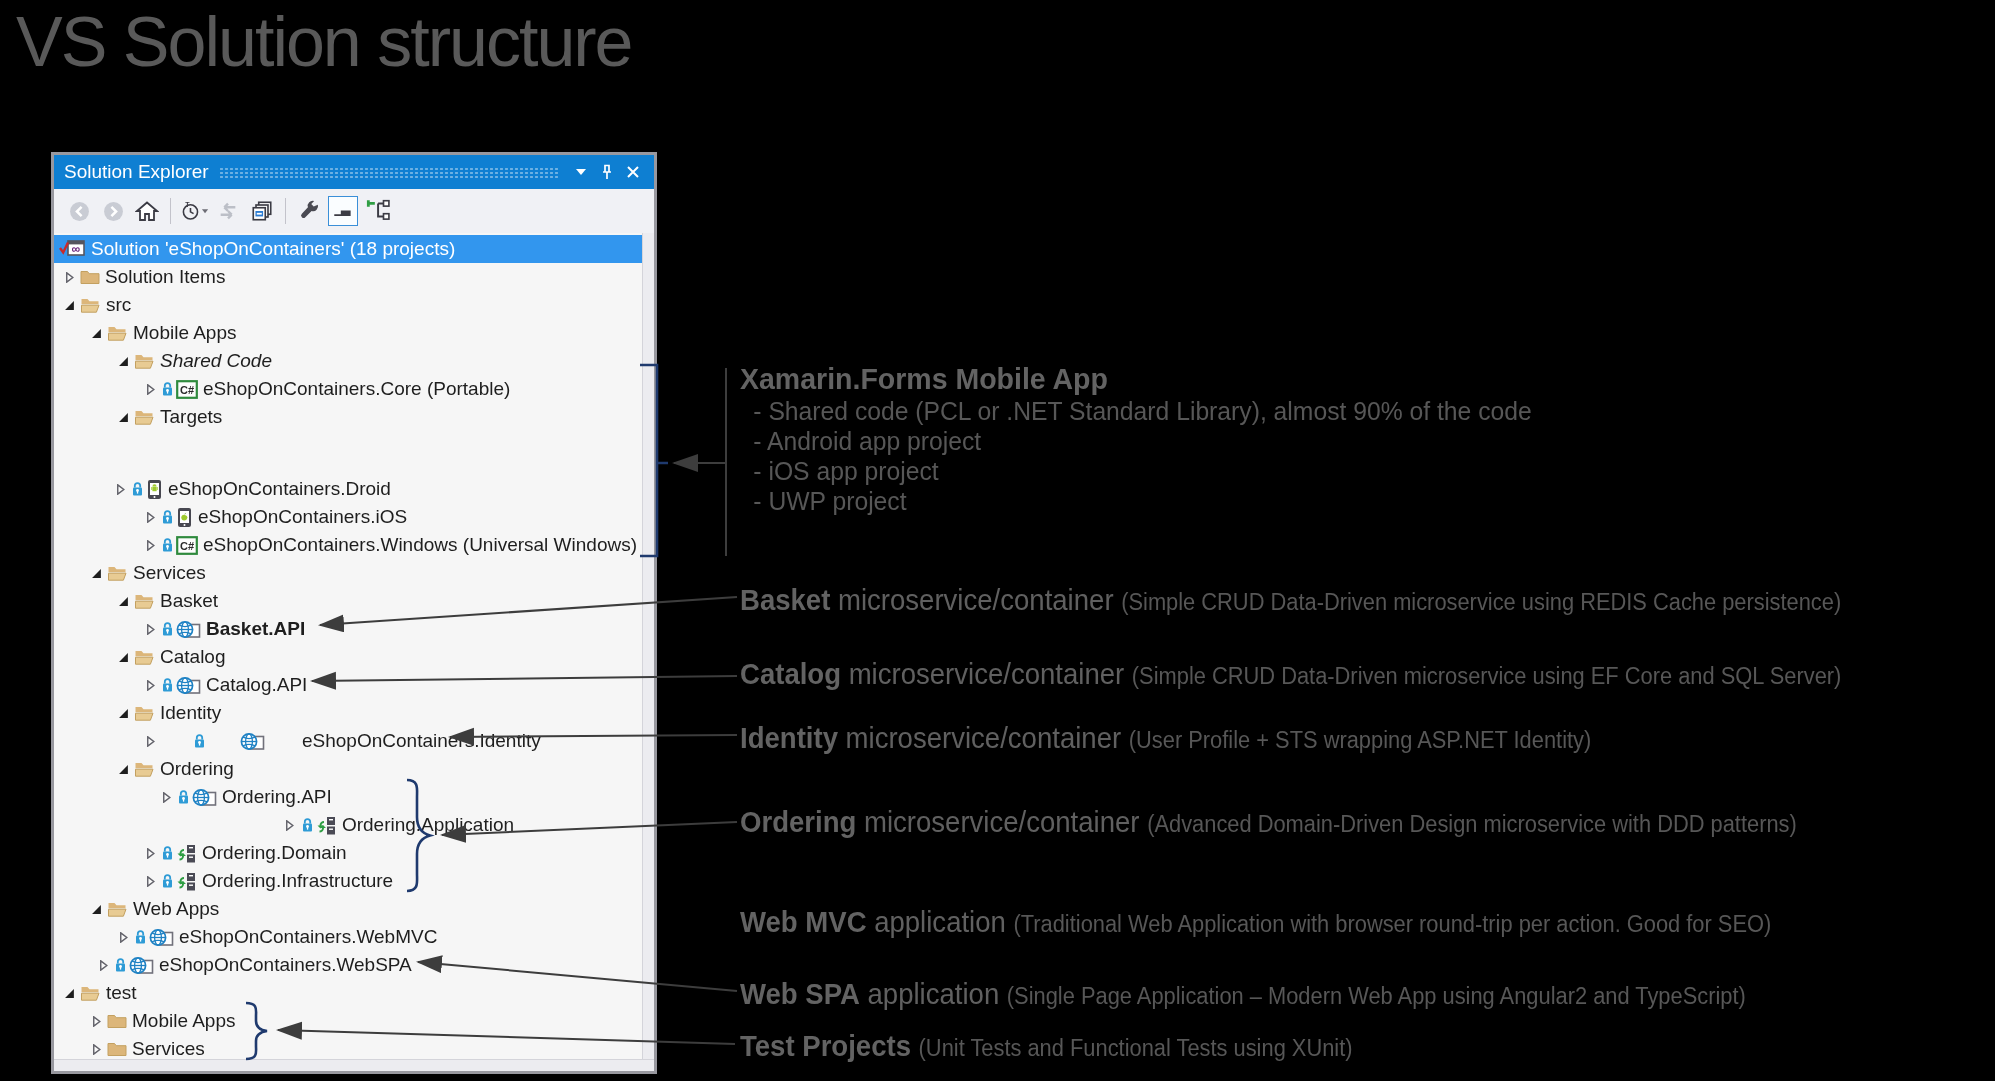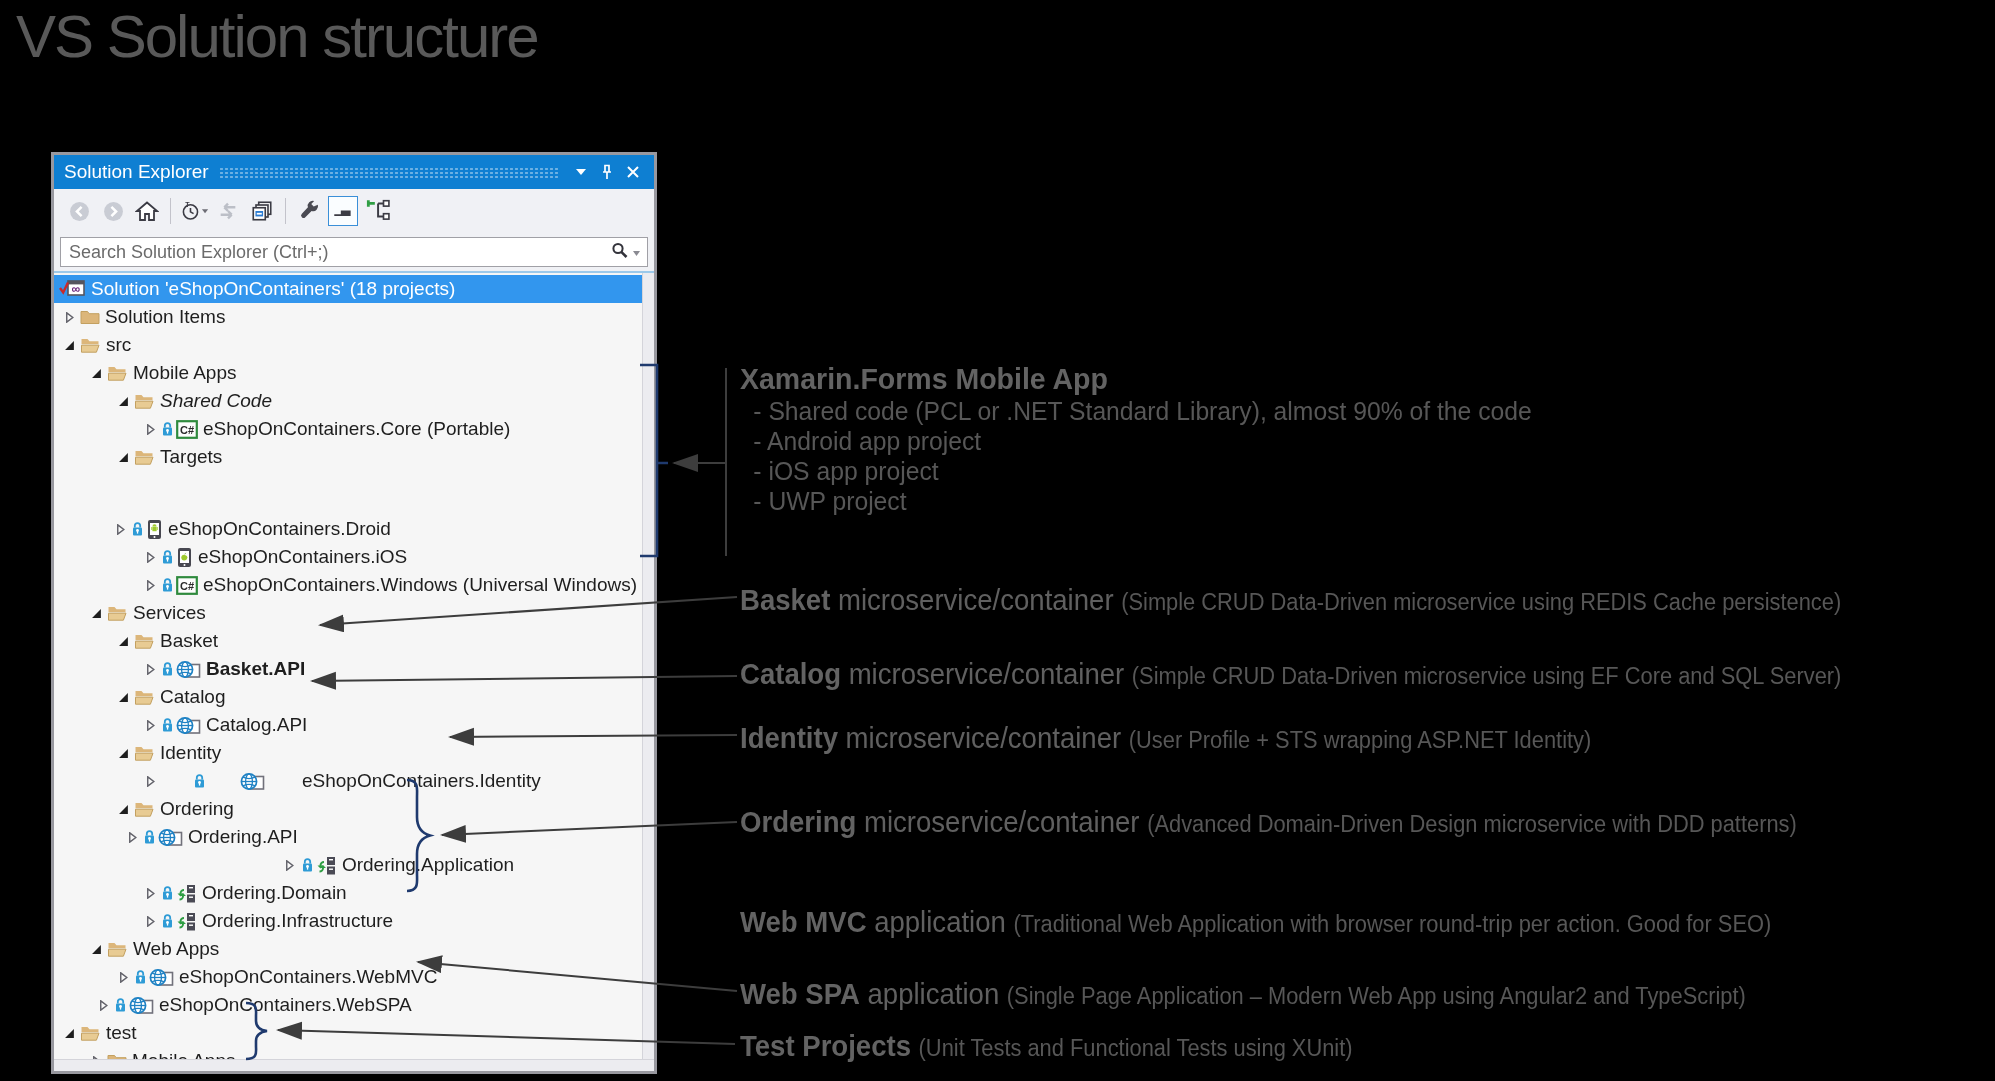--- a/index.html
+++ b/index.html
@@ -1,20 +1,20 @@
 <!DOCTYPE html>
 <html><head>
 <meta charset="utf-8">
 <style>
   html,body{margin:0;padding:0;background:#000;width:1995px;height:1081px;overflow:hidden;
     font-family:"Liberation Sans","DejaVu Sans",sans-serif;}
   #stage{position:relative;width:1995px;height:1081px;background:#000;}
 
   
-  .slide-title{position:absolute;left:16px;top:2px;font-size:60px;font-weight:300;
+  .slide-title{position:absolute;left:16px;top:2px;font-size:70px;font-weight:300;
     color:#595959;letter-spacing:-2px;}
 
   
   .panel{position:absolute;left:51px;top:152px;width:606px;height:922px;
     background:#fff;border:3px solid #98989f;box-sizing:border-box;display:flex;flex-direction:column;}
   .titlebar{height:34px;background:#0e7fd2;display:flex;align-items:center;padding:0 8px 0 10px;flex:0 0 auto;}
   .titlebar-text{color:#fff;font-size:19px;}
   .titlebar-dots{flex:1;height:11px;margin:0 10px;align-self:center;
     background-image:radial-gradient(circle,rgba(255,255,255,.4) 1.1px,transparent 1.3px);
     background-size:5px 4px;}
@@ -138,38 +138,20 @@
         <span class="tool-btn">
           <svg width="26" height="24" viewBox="0 0 24 22">
             <path d="M4 4 h6 M4 1 v6" stroke="#2f9e44" stroke-width="2.6"></path>
             <path d="M13 4 h5 M13 4 v12 h5" stroke="#3b3b44" stroke-width="1.8" fill="none"></path>
             <rect x="18" y="1.5" width="5" height="5" fill="#fff" stroke="#3b3b44" stroke-width="1.5"></rect>
             <rect x="18" y="13.5" width="5" height="5" fill="#fff" stroke="#3b3b44" stroke-width="1.5"></rect>
           </svg>
         </span>
       </div>
 
-    <div class="search-row">
-      <div class="search-box">
-        <input class="search-input" placeholder="Search Solution Explorer (Ctrl+;)" style="">
-        <span class="search-icons">
-          <span>
-            <svg width="19" height="19" viewBox="0 0 19 19">
-                <circle cx="8" cy="7.5" r="4.6" stroke="#33333b" stroke-width="2" fill="none"></circle>
-                <line x1="11.3" y1="10.8" x2="16.5" y2="16" stroke="#33333b" stroke-width="2.6"></line>
-              </svg>
-          </span>
-          <span>
-            <svg width="9" height="7" viewBox="0 0 9 7">
-                <path d="M1 1 L4.5 6 L8 1 Z" fill="#8a8a92"></path>
-              </svg>
-          </span>
-        </span>
-      </div>
-    </div>
 
     <div class="tree" id="tree">
       <div class="tree-row selected" style="padding-left: 4px;">
           <span class="tree-icon">
             <svg width="28" height="22" viewBox="0 0 28 22">
               <rect x="10" y="3" width="16" height="14" fill="#fff" stroke="#55555e" stroke-width="1.6"></rect>
               <rect x="10" y="3" width="16" height="3.4" fill="#55555e"></rect>
               <text x="18" y="15" font-size="12" font-weight="bold" fill="#68217a" text-anchor="middle">∞</text>
               <path d="M2 10 l3.2 4.5 L10 4.5" stroke="#c92a2a" stroke-width="2.4" fill="none"></path>
             </svg>
@@ -481,21 +463,21 @@
             </svg>
           </span>
           <span class="tree-icon">
             <svg width="21" height="18" viewBox="0 0 21 18">
               <path d="M1.5 3 h6 l2 2.2 h9 v3 H1.5 Z" fill="#dcb67a"></path>
               <path d="M1.5 9.2 h17.5 l-2.6 7 H1.5 Z" fill="#e8cb93" stroke="#c3a060" stroke-width="1"></path>
             </svg>
           </span>
           <span class="tree-label">Ordering</span>
         </div>
-        <div class="tree-row" style="padding-left: 71px;">
+        <div class="tree-row" style="padding-left: 105px;">
           <span class="expander">
             <svg width="11" height="11" viewBox="0 0 10 10">
               <path d="M2.5 0.8 L8 5 L2.5 9.2 Z" fill="#f9f9f9" stroke="#62626a" stroke-width="1.3"></path>
             </svg>
           </span>
           <span class="lock-wrap">
             <svg width="13" height="16" viewBox="0 0 13 16">
               <path d="M3.8 6.5 V4.8 a2.7 2.7 0 0 1 5.4 0 V6.5" stroke="#2e9bd6" stroke-width="1.8" fill="none"></path>
               <rect x="2" y="6.5" width="9" height="8" rx="1" fill="#2e9bd6"></rect>
               <circle cx="6.5" cy="9.5" r="1.4" fill="#fff"></circle>

